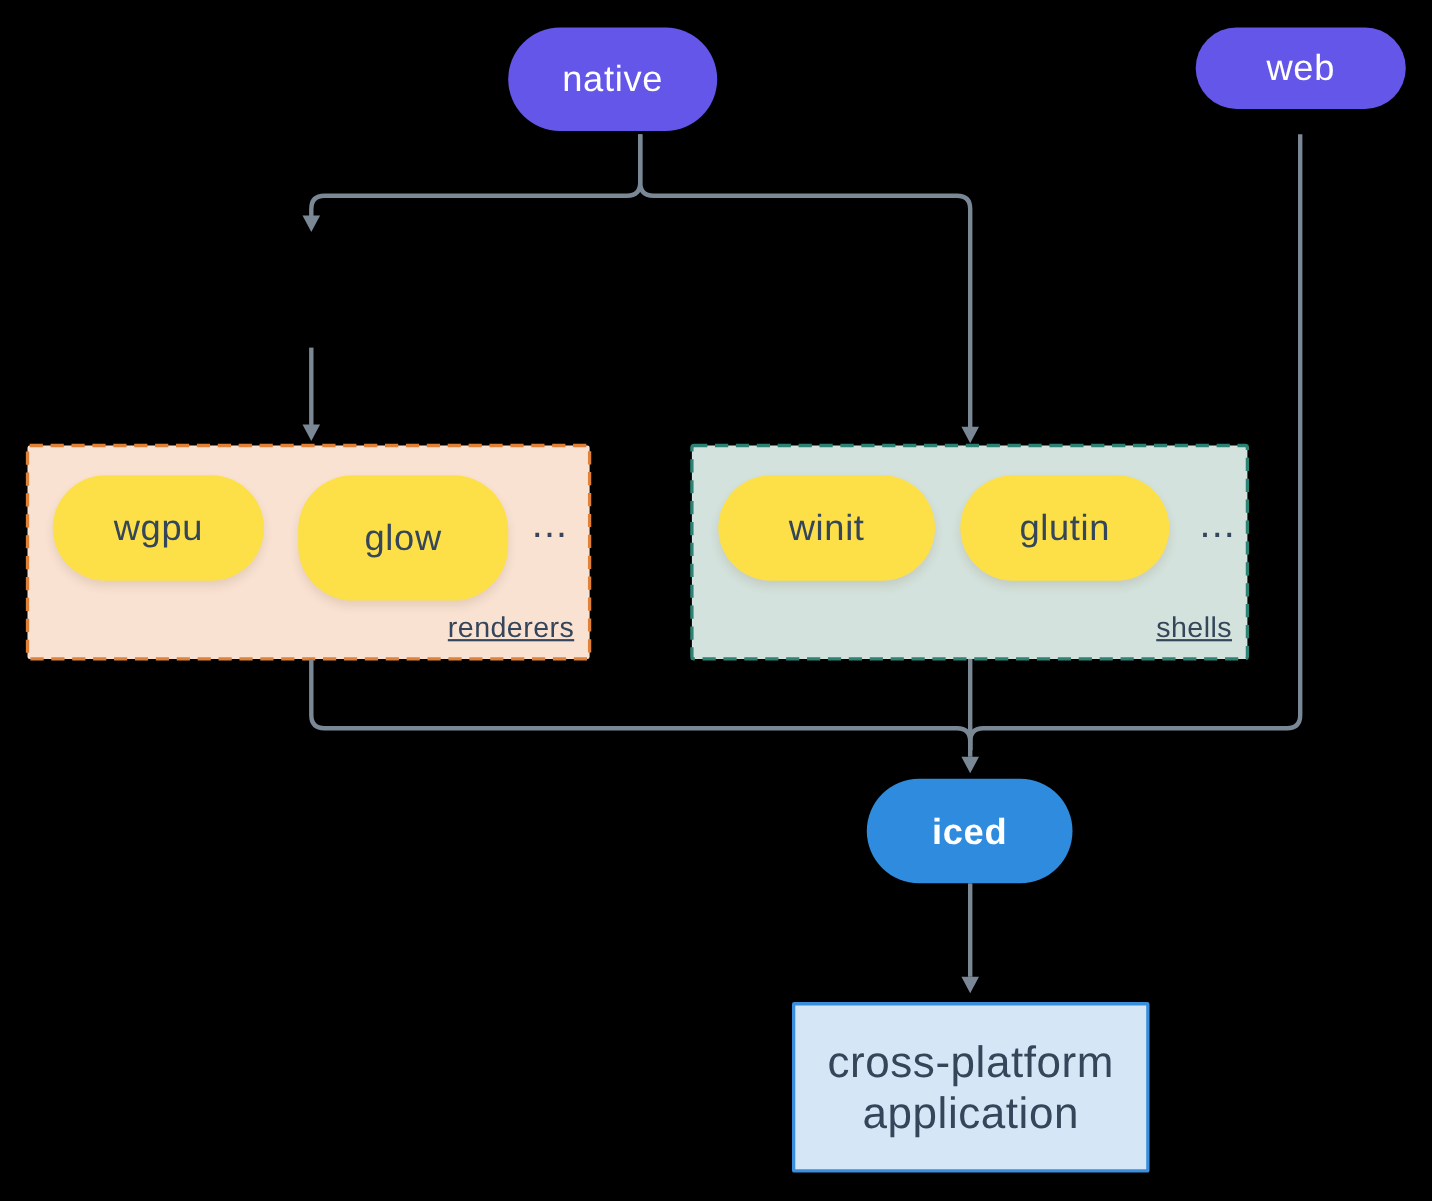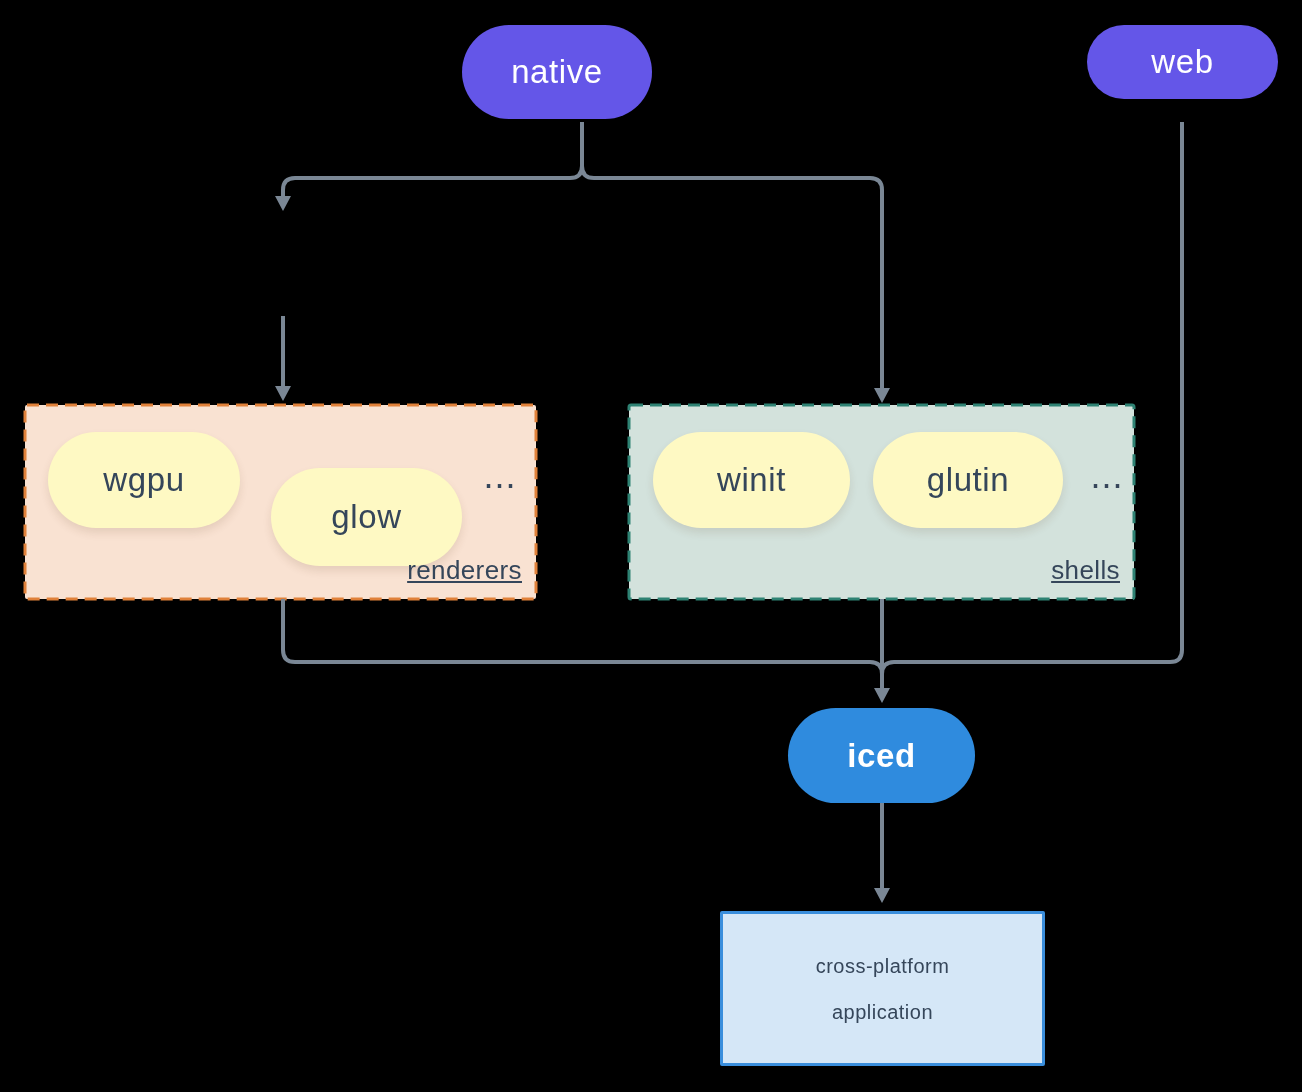--- a/index.html
+++ b/index.html
@@ -20,21 +20,21 @@
     justify-content: center;
     font-size: 33px;
     letter-spacing: 0.6px;
     color: #ffffff;
     box-sizing: border-box;
   }
   .pill.purple { background: #6456E8; }
   .pill.orange { background: #E0813A; }
   .pill.blue   { background: #2F8BDE; }
   .pill.white  {
-    background: #fef9c3;
+    background: #fde047;
     color: #35465A;
     box-shadow: 0 5px 9px rgba(90, 55, 25, 0.12);
     text-align: center;
   }
   .ellipsis {
     position: absolute;
     display: flex;
     align-items: center;
     justify-content: center;
     font-size: 36px;
@@ -55,21 +55,21 @@
     width: 325px; height: 155px;
     box-sizing: border-box;
     background: #D5E7F7;
     border: 3px solid #3A8EDC;
     border-radius: 2px;
     display: flex;
     flex-direction: column;
     align-items: center;
     justify-content: center;
     color: #35465A;
-    font-size: 20px;
+    font-size: 40px;
     line-height: 46px;
     letter-spacing: 0.5px;
     text-align: center;
   }
 </style>
 </head>
 <body>
 
 <div class="canvas">
 
@@ -102,21 +102,21 @@
   </div>
 
   <div class="pill purple" style="left:1087px; top:25px; width:191px; height:74px;">
     <span>web</span>
   </div>
 
 
   <div class="pill white" style="left:48px; top:432px; width:192px; height:96px;">
     <span>wgpu</span>
   </div>
-  <div class="pill white" style="left:271px; top:432px; width:191px; height:98px;margin-top:36px;">
+  <div class="pill white" style="left:271px; top:432px; width:191px; height:114px;">
     <span>glow</span>
   </div>
   <div class="ellipsis" style="left:460px; top:428px; width:80px; height:96px;">...</div>
   <div class="group-label" style="left:300px; top:555px; width:222px;">renderers</div>
 
   <div class="pill white" style="left:653px; top:432px; width:197px; height:96px;">
     <span>winit</span>
   </div>
   <div class="pill white" style="left:873px; top:432px; width:190px; height:96px;">
     <span>glutin</span>

